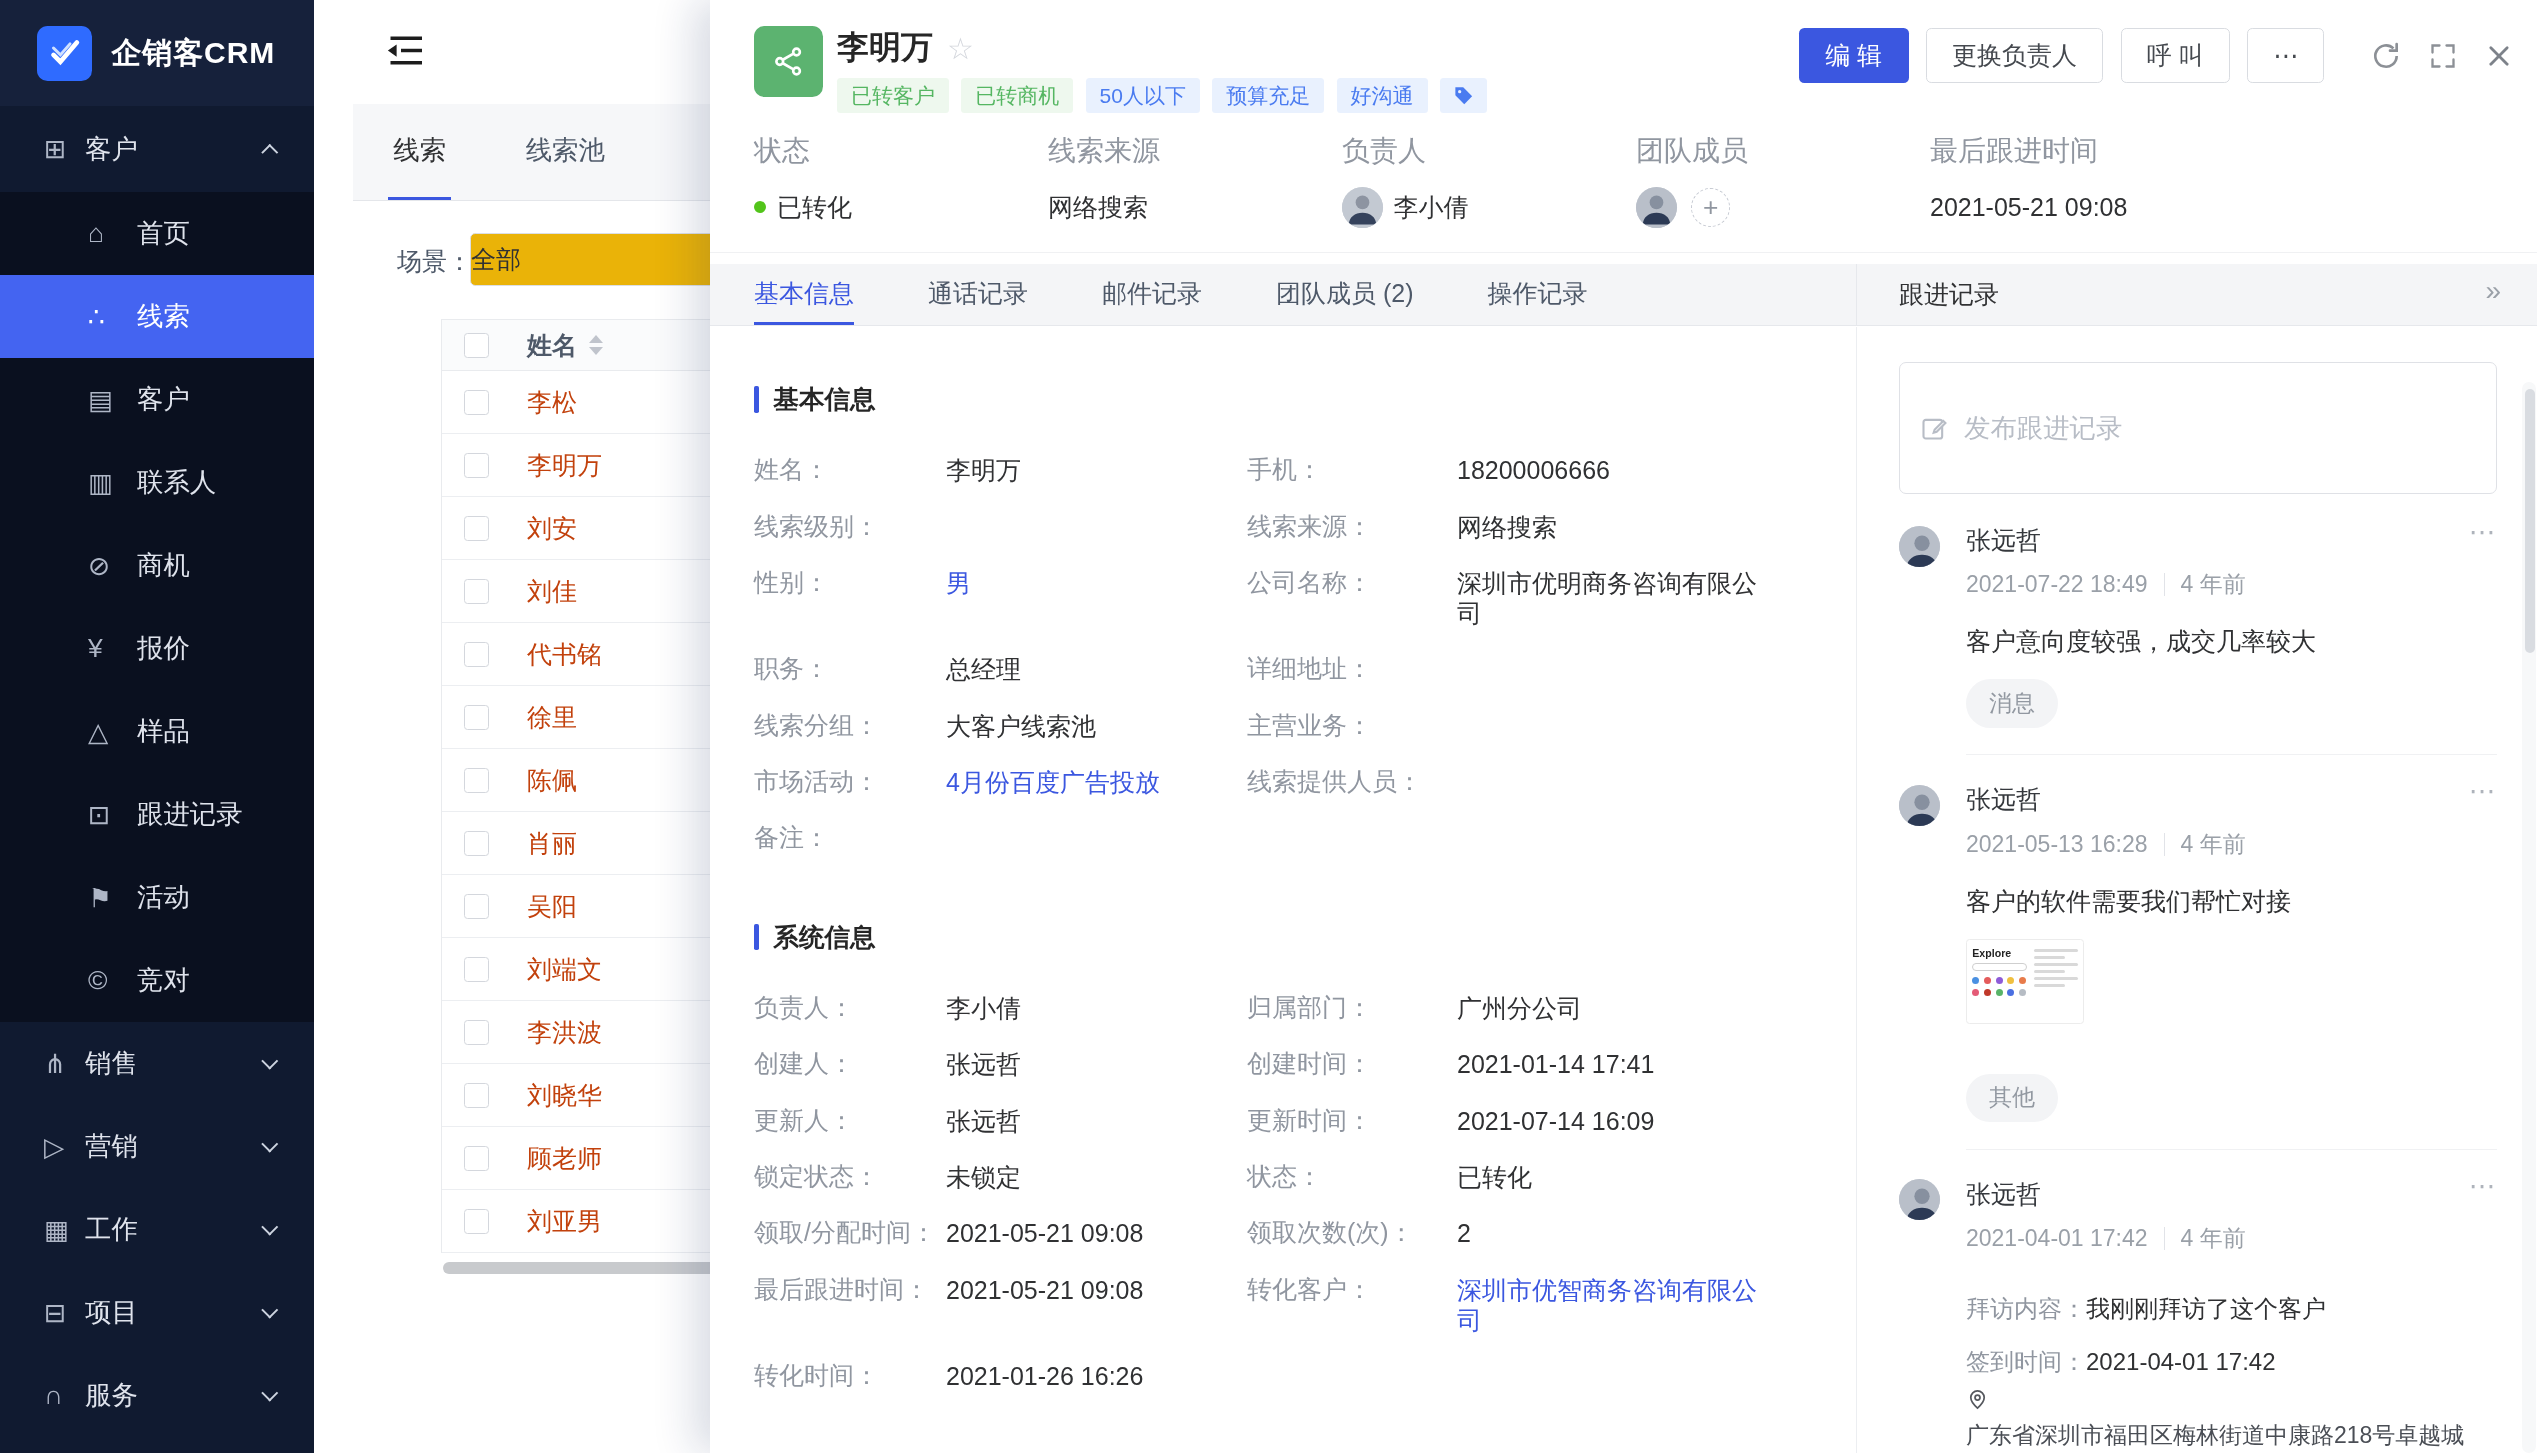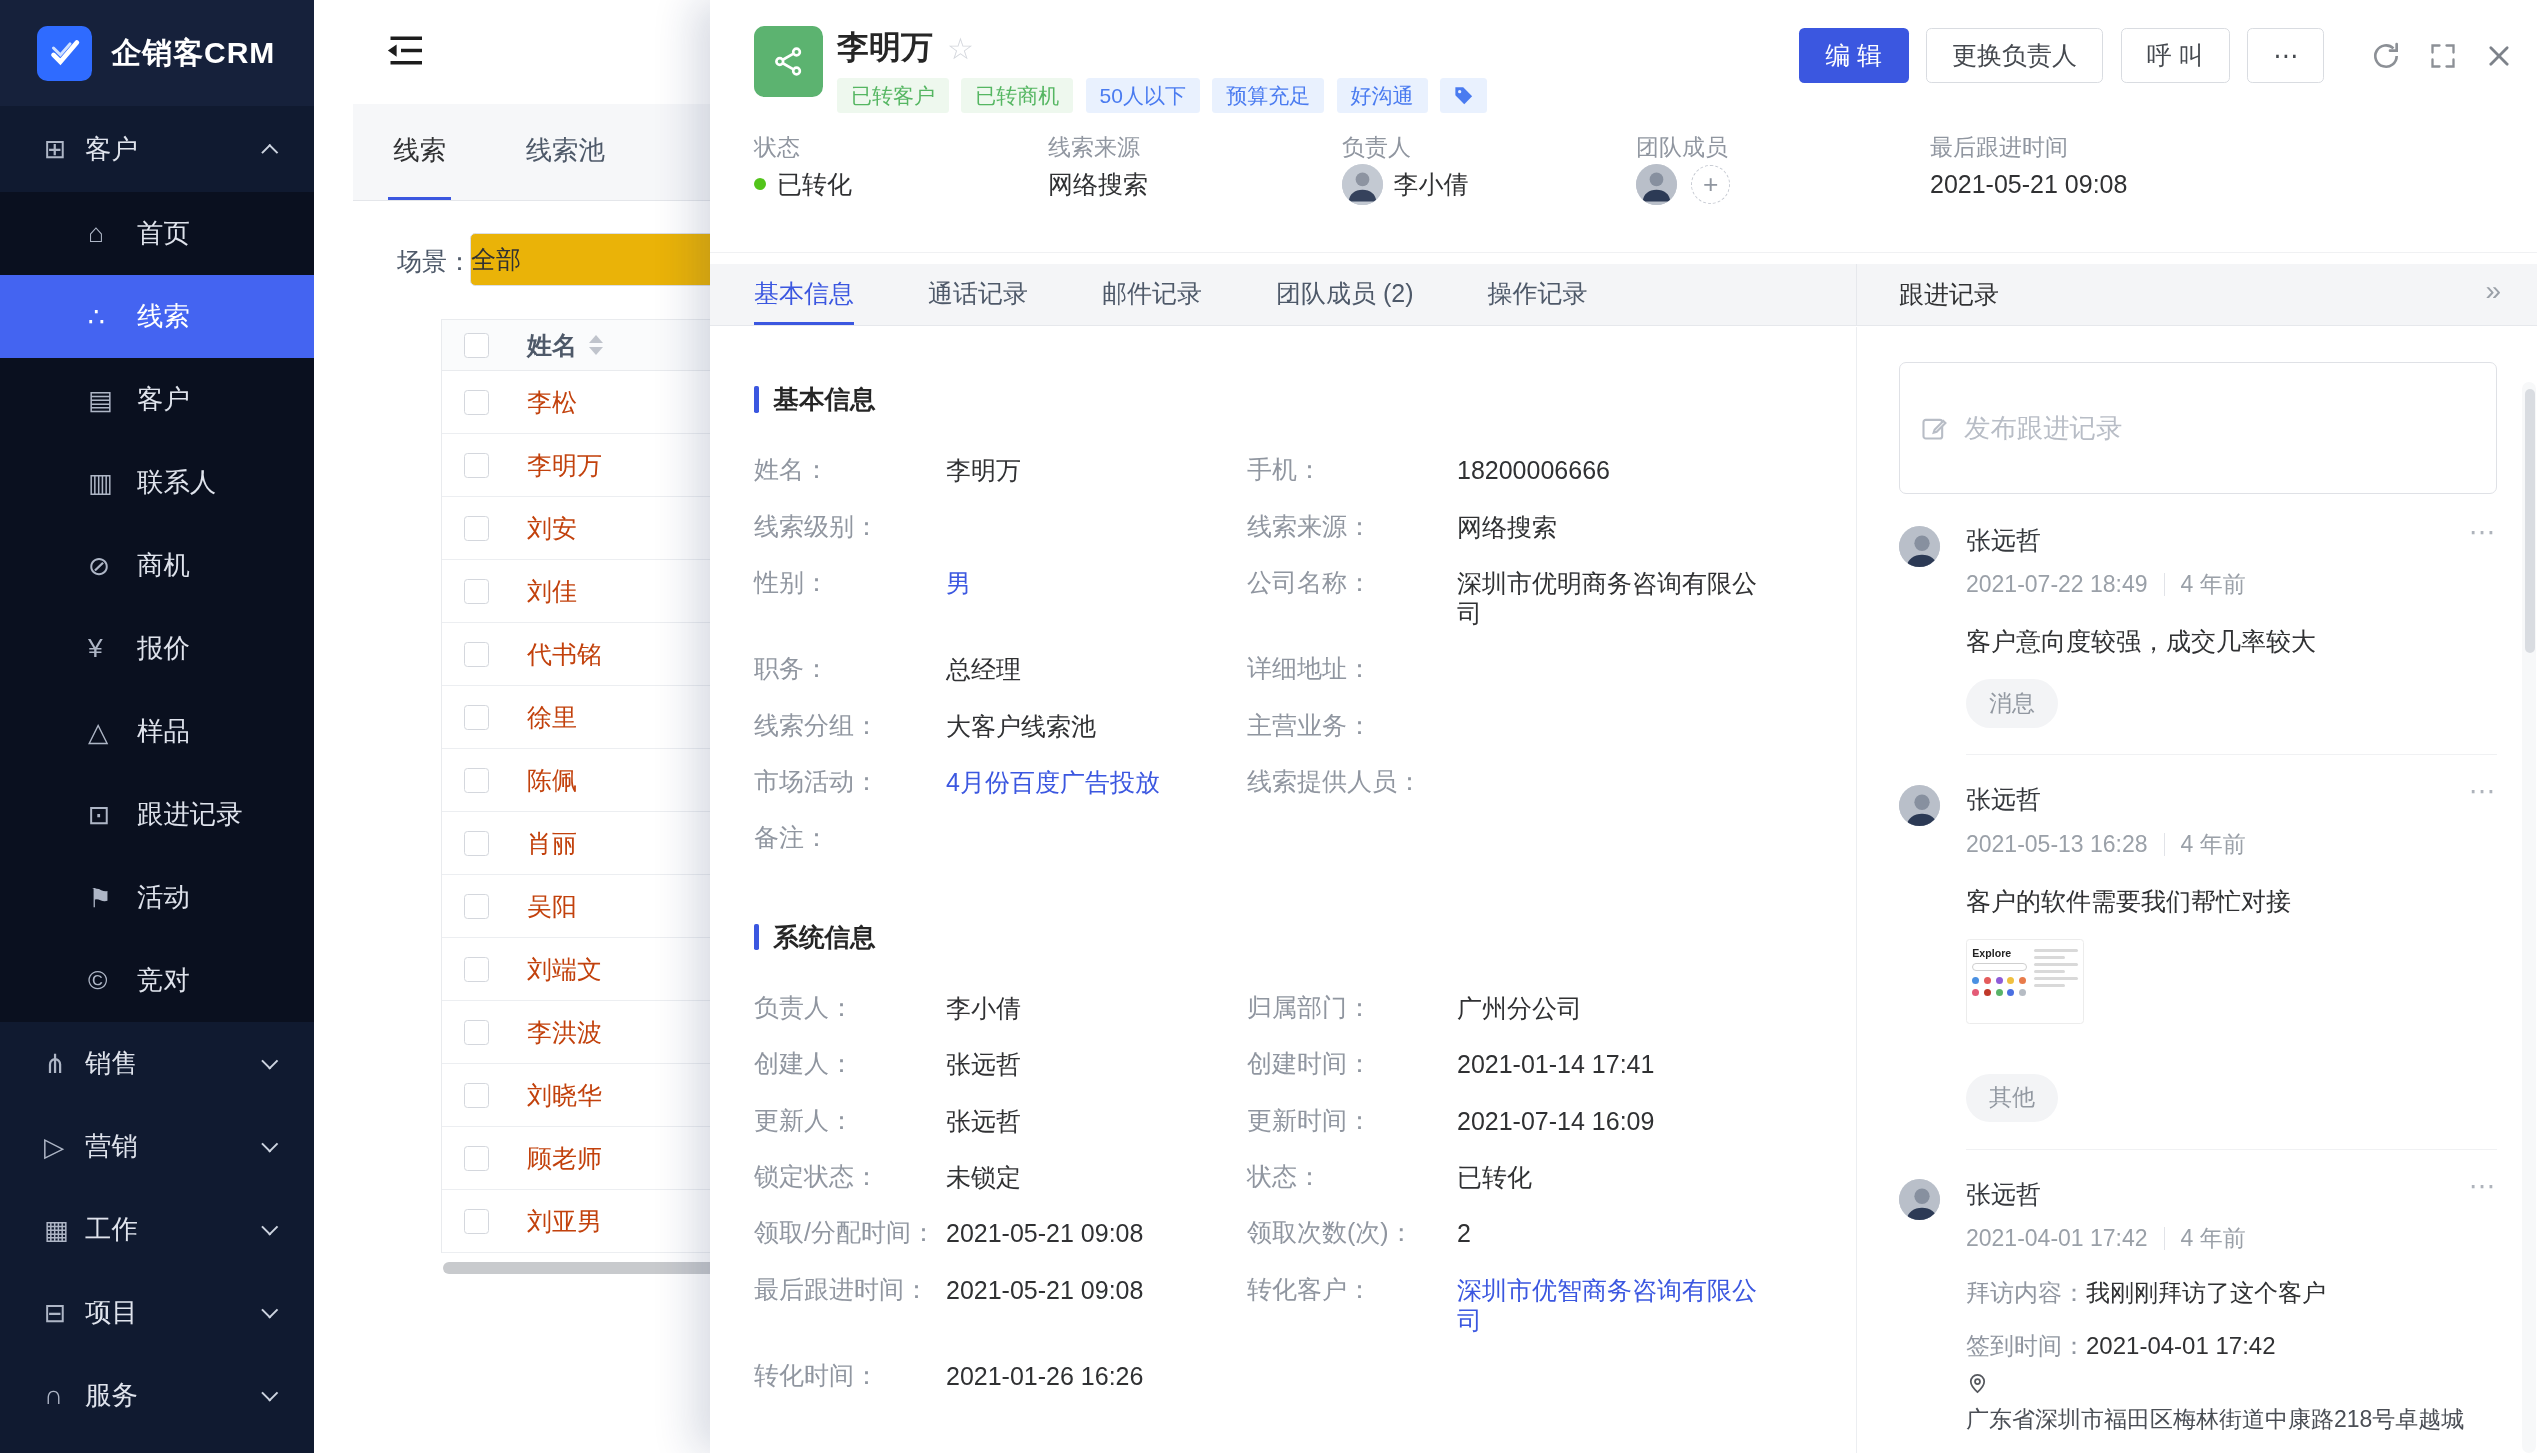--- a/index.html
+++ b/index.html
@@ -64,21 +64,21 @@
   .tag.iconpill { background:#e9f1fe; padding:0 12.3px; cursor:pointer; }
   .d-actions { position:absolute; right:19.4px; top:28px; display:flex; align-items:center; gap:17.6px; }
   .btn { height:55px; border-radius:5.3px; display:flex; align-items:center; justify-content:center; font-size:25px; cursor:pointer; }
   .btn.primary { background:#3b57e0; color:#fff; padding:0 26.4px; }
   .btn.ghost { background:#fff; color:#45494f; border:0.9px solid #d9dce1; padding:0 25px; }
   .icon-btn { width:39px; height:39px; display:flex; align-items:center; justify-content:center; cursor:pointer; color:#8c9096; }
   .d-actions .gap { width:7px; }
 
   .summary { position:absolute; left:44px; top:132px; right:17.6px; display:flex; }
   .sum-cell { width:294px; flex:0 0 auto; }
-  .sum-label { color:#9096a0; font-size:23px; }
+  .sum-label { color:#9096a0; font-size:28px; margin-bottom:16px; }
   .sum-value { color:#303133; font-size:25px; display:flex; align-items:center; gap:10.6px; min-height:42px; }
   .dot { width:12.3px; height:12.3px; border-radius:50%; background:#52c41a; }
   .avatar { width:41px; height:41px; border-radius:50%; overflow:hidden; background:linear-gradient(#d7dbe1,#bcc2cc); flex:0 0 auto; }
   .plus-circle { width:39px; height:39px; border-radius:50%; border:1.8px dashed #c6cad2; color:#9096a0; display:flex; align-items:center; justify-content:center; font-size:26.4px; margin-left:3.5px; cursor:pointer; }
   .sum-divider { position:absolute; left:0; right:0; top:252px; border-bottom:1.8px solid #f0f1f3; }
 
   .band { position:absolute; left:0; right:0; top:264px; height:62px; background:#f4f5f7; border-bottom:0.9px solid #e6e8ec; }
   .detail-tabs { position:absolute; left:44px; top:0; bottom:0; display:flex; gap:74px; }
   .d-tab { display:flex; align-items:center; font-size:25px; color:#4e5969; border-bottom:3.5px solid transparent; cursor:pointer; }
   .d-tab.active { color:#3b57e0; border-bottom-color:#3b57e0; }
@@ -98,21 +98,21 @@
   .composer { height:132px; border:0.9px solid #dfe1e6; border-radius:7px; display:flex; align-items:center; gap:16px; padding-left:20px; color:#b8bdc6; font-size:26.4px; cursor:text; }
   .feed { margin-top:30px; }
   .feed-item { position:relative; padding-left:67px; }
   .f-avatar { position:absolute; left:0; top:1.8px; }
   .f-toprow { display:flex; align-items:flex-start; }
   .f-name { font-size:25px; color:#35383d; flex:1; }
   .f-more { color:#aeb3bb; font-size:26.4px; letter-spacing:1.8px; cursor:pointer; line-height:17.6px; }
   .f-time { margin-top:12.3px; color:#9aa0a8; font-size:23px; display:flex; align-items:center; }
   .f-time .vbar { display:inline-block; width:0; height:23px; border-left:1.8px solid #e1e3e8; margin:0 16px; }
   .f-content { margin-top:25px; color:#303133; font-size:25px; line-height:33px; }
-  .f-kv { margin-top:21px; font-size:24px; line-height:35px; }
+  .f-kv { margin-top:37px; font-size:24px; line-height:35px; }
   .f-kv .k { color:#9096a0; }
   .f-kv .v { color:#303133; }
   .f-addr { margin-top:8.8px; display:flex; align-items:flex-start; gap:8.8px; color:#4a4e55; font-size:23px; line-height:32px;flex-direction:column; }
   .f-tag { display:inline-block; margin-top:21px; padding:8.8px 23px; background:#f3f4f6; border-radius:25px; color:#9298a1; font-size:23px; }
   .f-divider { border-bottom:0.9px solid #f0f1f3; margin:26.4px 0 28px 0; }
   .thumb { margin-top:21px; width:118px; height:85px; border:0.9px solid #ececec; border-radius:3.5px; display:flex; padding:7px 5.3px; gap:7px; background:#fff; cursor:pointer; }
   .thumb-left { width:55px; }
   .thumb-title { font-size:10.6px; font-weight:bold; color:#222; }
   .thumb-search { margin-top:4.4px; height:8px; border:0.9px solid #cfcfcf; border-radius:4.4px; }
   .thumb-dots { margin-top:6.2px; display:grid; grid-template-columns:repeat(5,1fr); gap:4.4px 3.5px; }

